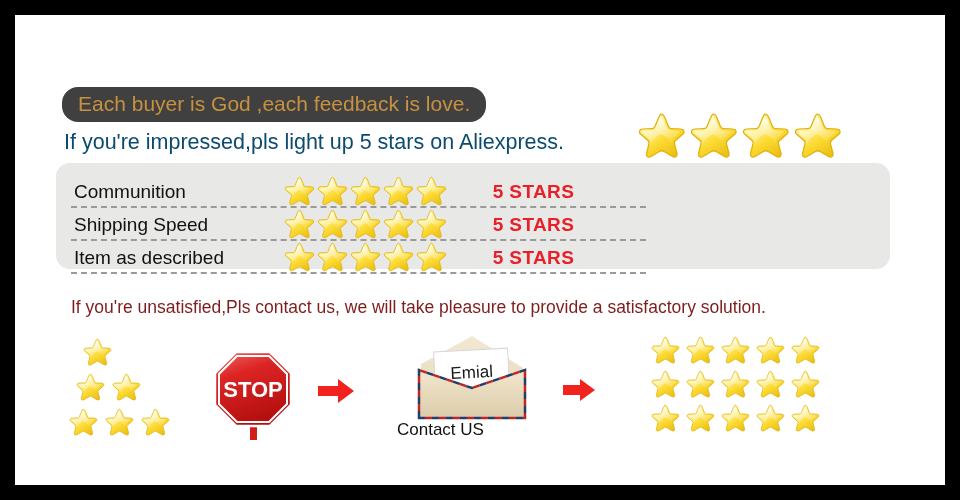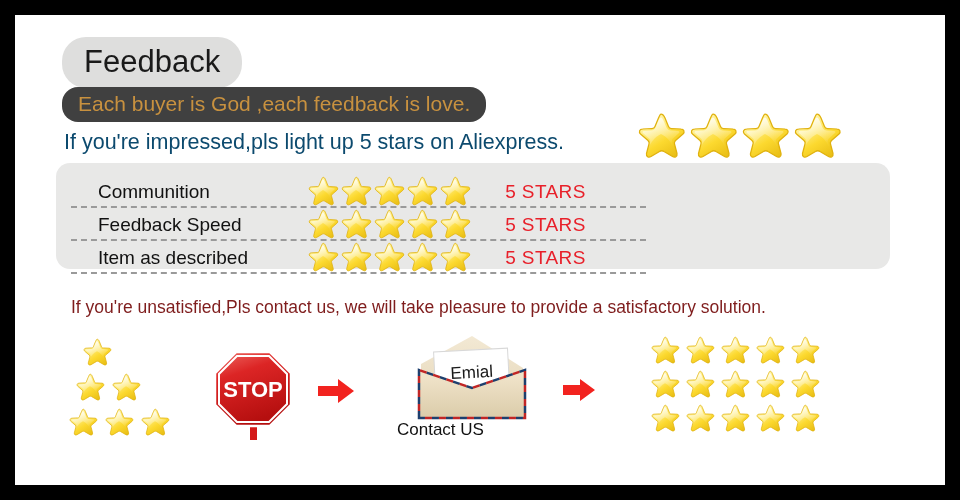--- a/index.html
+++ b/index.html
@@ -100,34 +100,33 @@
   .rating-row.r0 { top: 15px; }
   .rating-row.r1 { top: 48px; }
   .rating-row.r2 { top: 81px; }
 
   .rating-label {
     width: 212px;
     font-size: 19px;
     color: #111111;
     white-space: nowrap;
     padding-left: 3px;
-    margin-left: 24px;
   }
 
   .rating-stars {
     display: flex;
     gap: 1px;
     width: 166px;
   }
 
   .rating-value {
     flex: 1;
     text-align: center;
     font-size: 19px;
-    font-weight: normal;
+    font-weight: bold;
     color: #e8202a;
     letter-spacing: .4px;
     padding-right: 28px;
   }
 
   
   .unsat-line {
     position: absolute;
     left: 56px;
     top: 282px;
@@ -167,21 +166,20 @@
   .star-grid .grow { display: flex; gap: 5px; margin-bottom: 4px; }
 
   svg { display: block; }
 </style>
 </head>
 <body>
 
 <div id="root">
   <div class="canvas">
 
-    <div class="pill title-pill">Feedback</div>
 
     <div class="pill tagline-pill">Each buyer is God ,each feedback is love.</div>
 
     <div class="subline">If you're impressed,pls light up 5 stars on Aliexpress.</div>
 
     <div class="big-stars" id="big-stars">
         <svg width="50" height="50" viewBox="0 0 100 100">
           <defs>
             <linearGradient id="sg0" x1="0.15" y1="0" x2="0.8" y2="1">
               <stop offset="0%" stop-color="#fff9c9"></stop>
@@ -330,21 +328,21 @@
                 </linearGradient>
               </defs>
               <path d="M50 4 C54 4 56 7 58 12 L65 29 C66 32 68 33 71 33 L90 34 C96 34 98 40 94 44 L79 57 C77 59 76 61 77 64 L82 83 C83 89 78 92 73 89 L56 79 C53 77 50 77 47 79 L30 89 C25 92 20 89 21 83 L26 64 C27 61 26 59 24 57 L9 44 C5 40 7 34 13 34 L32 33 C35 33 37 32 38 29 L45 12 C47 7 49 4 50 4 Z" fill="url(#sg8)" stroke="#e0b10e" stroke-width="2.5" stroke-linejoin="round"></path>
               <path d="M50 11 C52 11 53 13 55 17 L61 31 C63 35 66 37 70 37 L84 38 C87 38 88 40 86 42 L75 52 C72 55 71 57 72 61 L74 70 C70 60 62 50 50 44 C38 50 30 60 26 70 L28 61 C29 57 28 55 25 52 L14 42 C12 40 13 38 16 38 L30 37 C34 37 37 35 39 31 L45 17 C47 13 48 11 50 11 Z" fill="url(#sg8h)"></path>
             </svg>
           </div>
         <div class="rating-value">5 STARS</div>
       </div>
 
       <div class="rating-row r1">
-        <div class="rating-label">Feedback Speed</div>
+        <div class="rating-label">Shipping Speed</div>
         <div class="rating-stars">
             <svg width="32" height="32" viewBox="0 0 100 100">
               <defs>
                 <linearGradient id="sg9" x1="0.15" y1="0" x2="0.8" y2="1">
                   <stop offset="0%" stop-color="#fff9c9"></stop>
                   <stop offset="28%" stop-color="#ffef8a"></stop>
                   <stop offset="62%" stop-color="#fcd92f"></stop>
                   <stop offset="100%" stop-color="#e8bd14"></stop>
                 </linearGradient>
                 <linearGradient id="sg9h" x1="0" y1="0" x2="0.4" y2="1">

